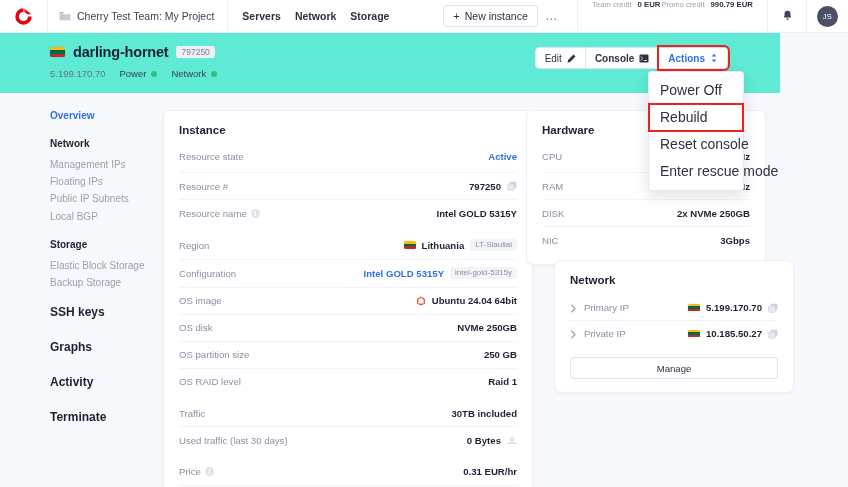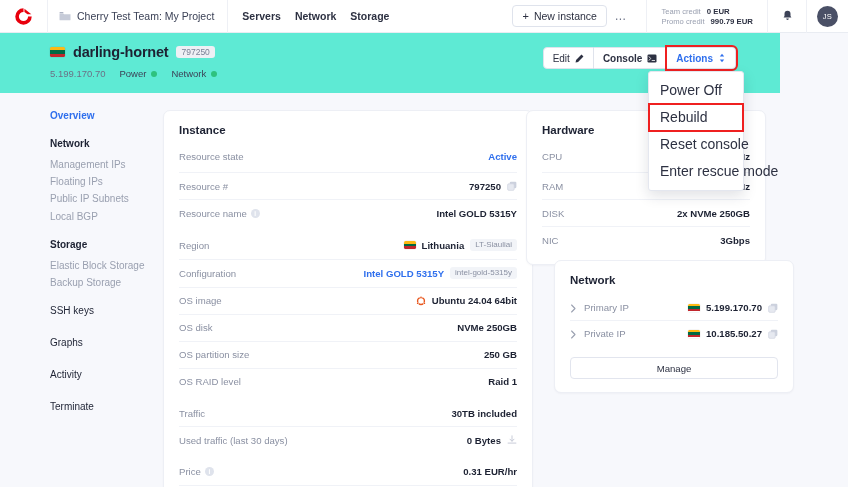--- a/index.html
+++ b/index.html
@@ -50,21 +50,21 @@
     background: #fff; padding: 4px 9px;
     font-size: 10.5px; color: #2d3142; cursor: pointer; white-space: nowrap;
   }
   .plus-ico { font-size: 11px; line-height: 1; color: #2d3142; }
   .btn-dots {
     background: transparent; border: none; cursor: pointer;
     font-size: 12px; color: #6b7186; padding: 0 8px; letter-spacing: 0.5px;
   }
   .credits {
     padding: 0 14px; border-right: 1px solid #eef0f5; height: 33px;
-    display: flex; flex-direction: column; justify-content: center; gap: 1px;
+    display: flex; flex-direction: row; justify-content: center; gap: 1px;
   }
   .credit-row { display: flex; gap: 6px; align-items: baseline; }
   .credit-label { font-size: 7.6px; color: #9aa0b0; white-space: nowrap; }
   .credit-value { font-size: 7.8px; color: #2d3142; font-weight: bold; white-space: nowrap; }
   .bell-cell {
     width: 39px; height: 33px; display: flex; align-items: center; justify-content: center;
     border-right: 1px solid #eef0f5; cursor: pointer;
   }
   .avatar-cell { width: 41px; height: 33px; display: flex; align-items: center; justify-content: center; }
   .avatar {
@@ -96,21 +96,21 @@
     background: #eef0f5; color: #7a8096; font-size: 8.5px;
     border-radius: 3px; padding: 2px 5px; line-height: 1;
   }
   .host-meta { display: flex; align-items: center; gap: 14px; padding-top: 8px; }
   .meta-ip { font-size: 9.5px; color: #6b7186; }
   .meta-stat { display: flex; align-items: center; gap: 5px; font-size: 9.5px; color: #3c4257; }
   .dot-green { width: 6px; height: 6px; border-radius: 50%; background: #2ec27e; display: block; }
 
   
   .action-bar {
-    position: absolute; right: 44px; top: 14px;
+    position: absolute; right: 52px; top: 14px;
     display: flex; align-items: center;
   }
   .act-btn {
     display: flex; align-items: center; gap: 5px;
     border: 1px solid #dfe3ec; background: #fff;
     padding: 4px 9px; font-size: 10px; color: #2d3142; cursor: pointer;
     white-space: nowrap; height: 22px;
   }
   .act-btn:first-child { border-radius: 4px 0 0 4px; }
   .act-btn + .act-btn { border-left: none; font-weight: bold; }
@@ -147,21 +147,21 @@
   .sb-group { margin-bottom: 14px; }
   .sb-head {
     font-size: 10px; font-weight: bold; color: #1d2233;
     margin-bottom: 7px; cursor: pointer;
   }
   .sb-sub {
     font-size: 10px; color: #9aa0b0; cursor: pointer;
     line-height: 1.72; display: block;
   }
   .sb-solo {
-    font-size: 10px; font-weight: normal; color: #1d2233;
+    font-size: 12px; font-weight: bold; color: #1d2233;
     cursor: pointer; margin-bottom: 21px; display: block;
   }
 
   .card {
     background: #fff; border: 1px solid #edeff5; border-radius: 7px;
     box-shadow: 0 1px 2px rgba(30,35,60,0.035);
   }
   .card-title {
     font-size: 11.5px; font-weight: bold; color: #1d2233;
   }

